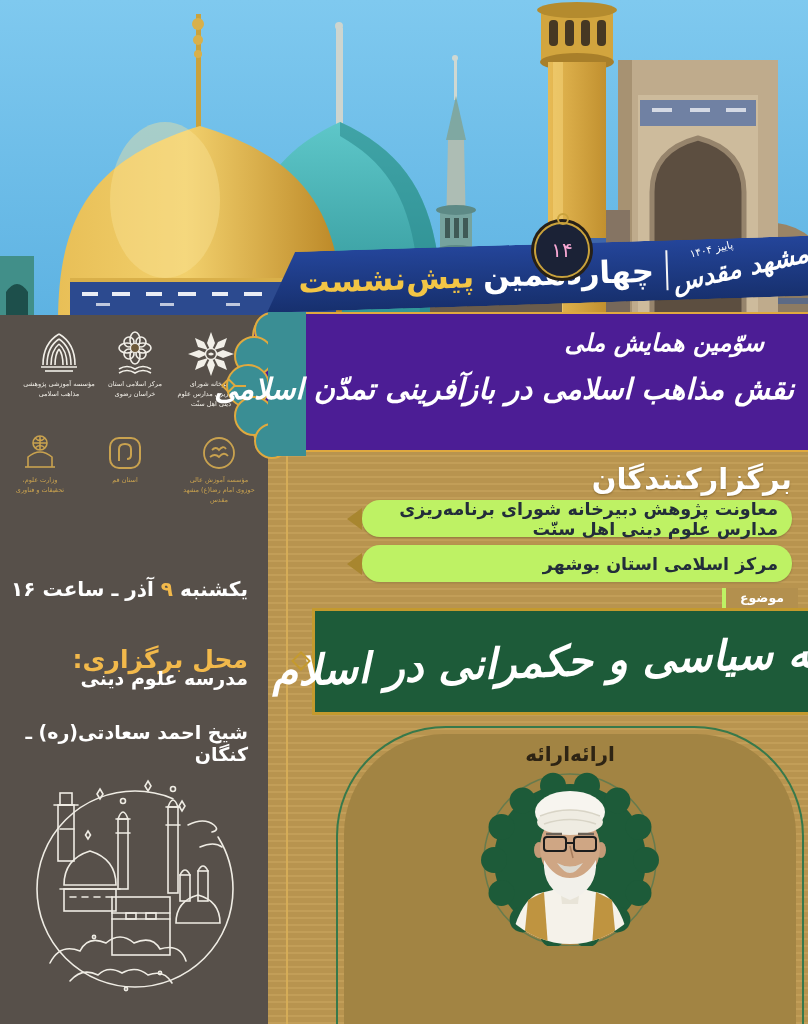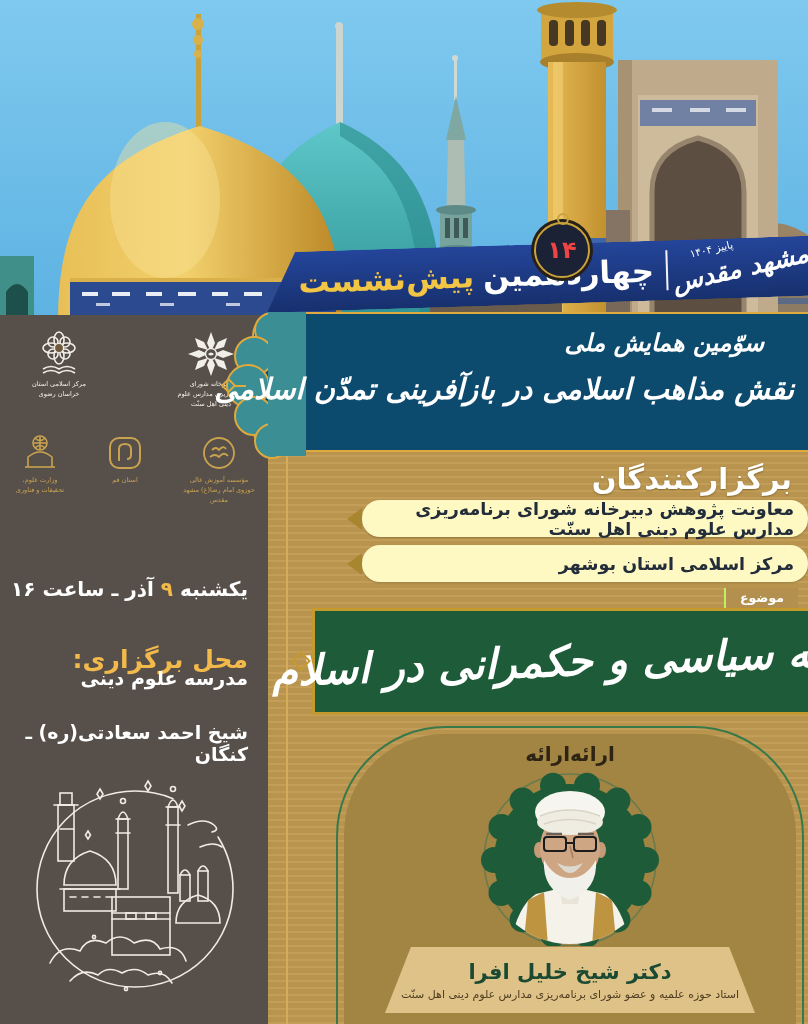--- a/index.html
+++ b/index.html
@@ -20,26 +20,26 @@
     font-style:italic;transform:rotate(-11deg);white-space:nowrap;
     font-family:"DejaVu Serif","Liberation Serif",serif;}
   .season{position:absolute;top:2px;left:10px;color:#fff;font-size:10.5px;transform:rotate(-11deg);}
   .v-divider{width:2px;height:40px;background:#f5f5f5;margin:0 12px;flex:0 0 auto;}
   .t-ordinal{color:#fff;font-weight:bold;font-size:31px;white-space:nowrap;}
   .t-session{color:#f3c545;font-weight:bold;font-size:31px;margin-right:9px;white-space:nowrap;}
 
   .badge{position:absolute;top:222px;left:534px;width:52px;height:52px;border-radius:50%;
     background:#1b2236;border:2px solid #c9a23c;box-shadow:0 0 0 3px #262018;
     display:flex;align-items:center;justify-content:center;z-index:6;}
-  .badge span{color:#ef4444;font-weight:bold;font-size:24px;}
+  .badge span{color:#f9a8d4;font-weight:normal;font-size:20px;}
   .badge-hanger{position:absolute;top:-11px;left:50%;margin-left:-5px;width:8px;height:8px;
     border:2px solid #c9a23c;border-radius:50%;background:transparent;}
 
   
-  .teal-box{position:absolute;top:312px;left:252px;right:0;height:140px;background:#0c4a6e;
+  .teal-box{position:absolute;top:312px;left:252px;right:0;height:140px;background:#4c1d95;
     border:2px solid #dfa93f;border-right:none;border-radius:24px 0 0 24px;z-index:4;
     box-sizing:border-box;}
   .teal-line1{position:absolute;top:14px;right:44px;color:#fff;font-weight:bold;font-size:24px;
     font-style:italic;font-family:"DejaVu Serif","Liberation Serif",serif;}
   .teal-line2{position:absolute;top:58px;right:14px;left:10px;color:#fff;font-weight:bold;
     font-size:29px;font-style:italic;text-align:center;white-space:nowrap;
     font-family:"DejaVu Serif","Liberation Serif",serif;}
   .teal-ornament{position:absolute;top:-6px;left:-44px;}
 
   
@@ -60,32 +60,32 @@
   .lineart{position:absolute;top:452px;left:30px;}
 
   
   .right-panel{position:absolute;top:450px;left:268px;right:0;bottom:0;
     background:repeating-linear-gradient(180deg,#b8944f 0 5px,#c29e58 5px 7px);z-index:1;}
   .panel-rule{position:absolute;top:452px;left:286px;width:2px;bottom:0;background:#d8ae58;
     z-index:2;opacity:.9;}
 
   .org-heading{position:absolute;top:462px;right:16px;color:#fff;font-weight:bold;font-size:29px;
     text-shadow:0 1px 2px rgba(60,40,0,.4);z-index:3;}
-  .org-row{position:absolute;left:362px;right:0;height:37px;background:#fef9c3;z-index:3;
+  .org-row{position:absolute;left:362px;right:16px;height:37px;background:#bef264;z-index:3;
     display:flex;align-items:center;padding-right:14px;box-sizing:border-box;
     font-weight:bold;font-size:17.5px;color:#232d3a;box-shadow:0 1px 2px rgba(0,0,0,.2);border-radius:18px;}
   .org-row.r1{top:500px;}
   .org-row.r2{top:545px;}
   .org-row::after{content:"";position:absolute;left:-15px;top:50%;transform:translateY(-50%);
     border-top:11px solid transparent;border-bottom:11px solid transparent;
     border-right:15px solid #a8862f;}
 
   .topic-tag{position:absolute;top:588px;right:10px;height:20px;padding:0 14px;z-index:3;
     background:#b3904e;color:#fff;font-weight:bold;font-size:12.5px;line-height:20px;
-    border-bottom:1px solid #fff;border-left:2px solid #bef264;}
+    border-bottom:1px solid #fff;border-left:4px solid #bef264;}
   .green-box{position:absolute;top:608px;left:312px;right:0;height:107px;background:#1d5b39;
     border:3px solid #c49a2e;border-right:none;z-index:3;box-sizing:border-box;}
   .green-box .title{position:absolute;inset:0;display:flex;align-items:center;justify-content:center;
     color:#fff;font-size:42px;font-weight:bold;font-style:italic;transform:rotate(-2deg);
     font-family:"DejaVu Serif","Liberation Serif",serif;white-space:nowrap;}
   .diamond{position:absolute;top:654px;left:294px;width:10px;height:10px;border:2px solid #c49a2e;
     transform:rotate(45deg);z-index:3;background:transparent;}
 
   
   .arch-outline{position:absolute;top:726px;left:336px;width:468px;height:298px;z-index:3;
@@ -246,20 +246,37 @@
       <rect x="14" y="73" width="9" height="9" transform="rotate(45 18.5 77.5)" fill="none" stroke="#dfa93f" stroke-width="2"></rect>
       <line x1="24" y1="78" x2="36" y2="78" stroke="#dfa93f" stroke-width="2"></line>
     </svg>
     <div class="teal-line1">سوّمین همایش ملی</div>
     <div class="teal-line2">نقش مذاهب اسلامی در بازآفرینی تمدّن اسلامی</div>
   </div>
 
   <div class="left-col">
 
     <div class="logo-row white">
+      <div class="logo-item">
+        <svg width="48" height="46" viewBox="0 0 48 46">
+          <g fill="none" stroke="#f2efe8" stroke-width="1.6">
+            <path d="M24,3 C12,10 8,22 8,34"></path>
+              <path d="M24,3 C36,10 40,22 40,34"></path>
+            <path d="M24,8 C15,14 12,23 12,34"></path>
+              <path d="M24,8 C33,14 36,23 36,34"></path>
+            <path d="M24,13 C18,18 16,25 16,34"></path>
+              <path d="M24,13 C30,18 32,25 32,34"></path>
+            <path d="M24,18 C21,22 20,27 20,34"></path>
+              <path d="M24,18 C27,22 28,27 28,34"></path>
+            <line x1="6" y1="36" x2="42" y2="36"></line>
+              <line x1="10" y1="40" x2="38" y2="40"></line>
+          </g>
+        </svg>
+        <div class="cap">مؤسسه آموزشی پژوهشی مذاهب اسلامی</div>
+      </div>
       <div class="logo-item">
         <svg width="48" height="46" viewBox="0 0 48 46">
           <g fill="none" stroke="#f2efe8" stroke-width="1.6">
             <ellipse cx="24" cy="9" rx="5" ry="8"></ellipse>
               <ellipse cx="24" cy="25" rx="5" ry="8"></ellipse>
             <ellipse cx="16" cy="17" rx="8" ry="5"></ellipse>
               <ellipse cx="32" cy="17" rx="8" ry="5"></ellipse>
             <ellipse cx="18" cy="11" rx="5" ry="5"></ellipse>
               <ellipse cx="30" cy="11" rx="5" ry="5"></ellipse>
             <ellipse cx="18" cy="23" rx="5" ry="5"></ellipse>
@@ -445,19 +462,15 @@
           <path d="M-30,-48 q30,-12 60,0 M-26,-40 q26,-9 52,0" stroke="#d8d4c6" stroke-width="1.5" fill="none"></path>
           <path d="M-24,-30 h16 M8,-30 h16" stroke="#6b6257" stroke-width="2.5"></path>
           <rect x="-26" y="-27" width="22" height="14" rx="3" fill="none" stroke="#1c1c1c" stroke-width="2"></rect>
           <rect x="4" y="-27" width="22" height="14" rx="3" fill="none" stroke="#1c1c1c" stroke-width="2"></rect>
           <line x1="-4" y1="-21" x2="4" y2="-21" stroke="#1c1c1c" stroke-width="2"></line>
           <path d="M0,-18 L3,-6" stroke="#a87e5e" stroke-width="1.5" fill="none"></path>
         </g>
       </g>
     </svg>
 
-    <div class="name-box">
-      <div class="presenter-name">دکتر شیخ خلیل افرا</div>
-      <div class="presenter-role">استاد حوزه علمیه و عضو شورای برنامه‌ریزی مدارس علوم دینی اهل سنّت</div>
-    </div>
   </div>
 
 </div>
 
 </body></html>

